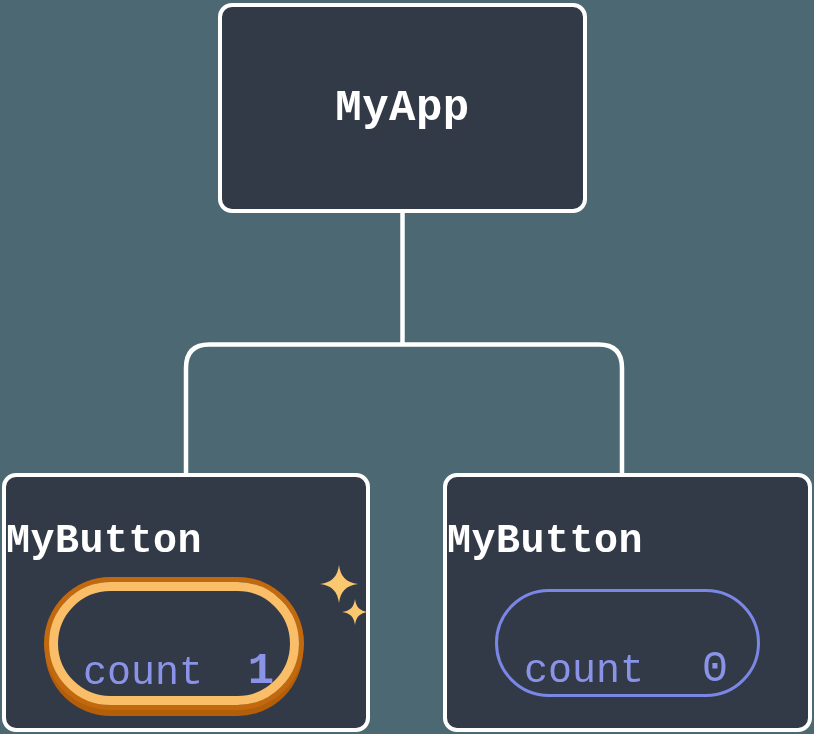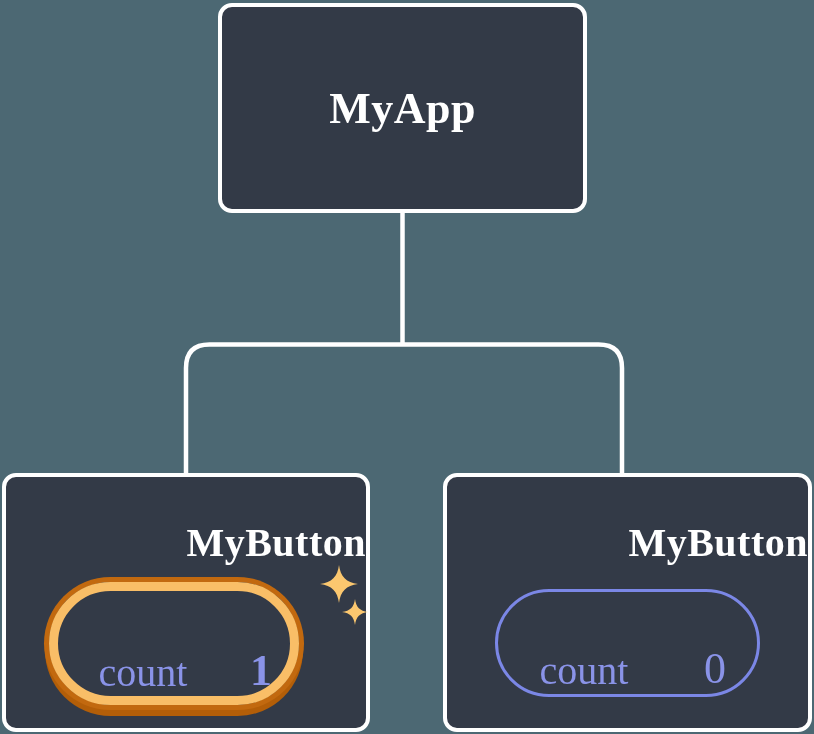--- a/index.html
+++ b/index.html
@@ -6,21 +6,21 @@
     margin: 0;
     padding: 0;
     background: #4C6873;
   }
   .canvas {
     position: relative;
     width: 814px;
     height: 734px;
     background: #4C6873;
     overflow: hidden;
-    font-family: Liberation Serif, serif;
+    font-family: Liberation Mono, monospace;
   }
   .connector-svg {
     position: absolute;
     left: 0; top: 0;
     width: 814px; height: 734px;
     pointer-events: none;
   }
   .node {
     position: absolute;
     box-sizing: border-box;
@@ -40,21 +40,21 @@
     font-size: 44px;
     font-weight: 700;
     letter-spacing: 0.5px;
   }
   .node-child-left  { left: 2px;   top: 473px; width: 368px; height: 259px; }
   .node-child-right { left: 443px; top: 473px; width: 369px; height: 259px; }
   .child-label {
     position: absolute;
     left: 0; top: 42px;
     width: 100%;
-    text-align: right;
+    text-align: left;
     color: #FFFFFF;
     font-size: 40px;
     font-weight: 700;
     letter-spacing: 0.5px;
   }
   .pill {
     position: absolute;
     box-sizing: border-box;
     display: flex;
     align-items: flex-end;

